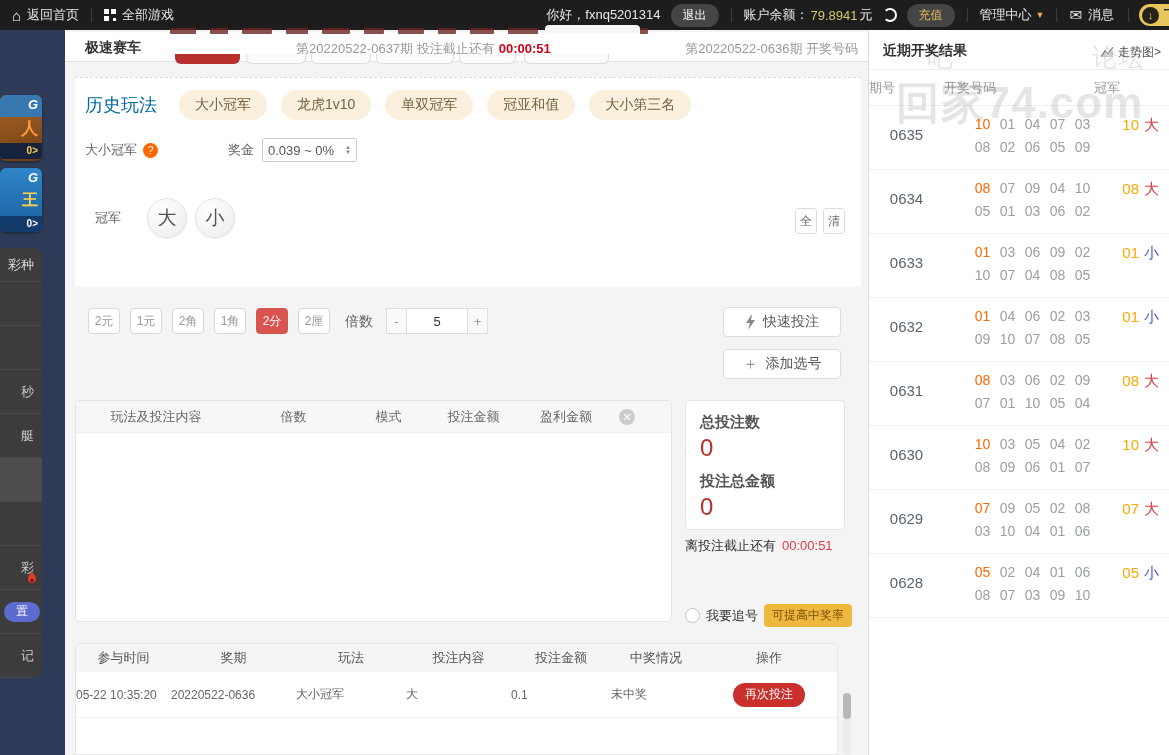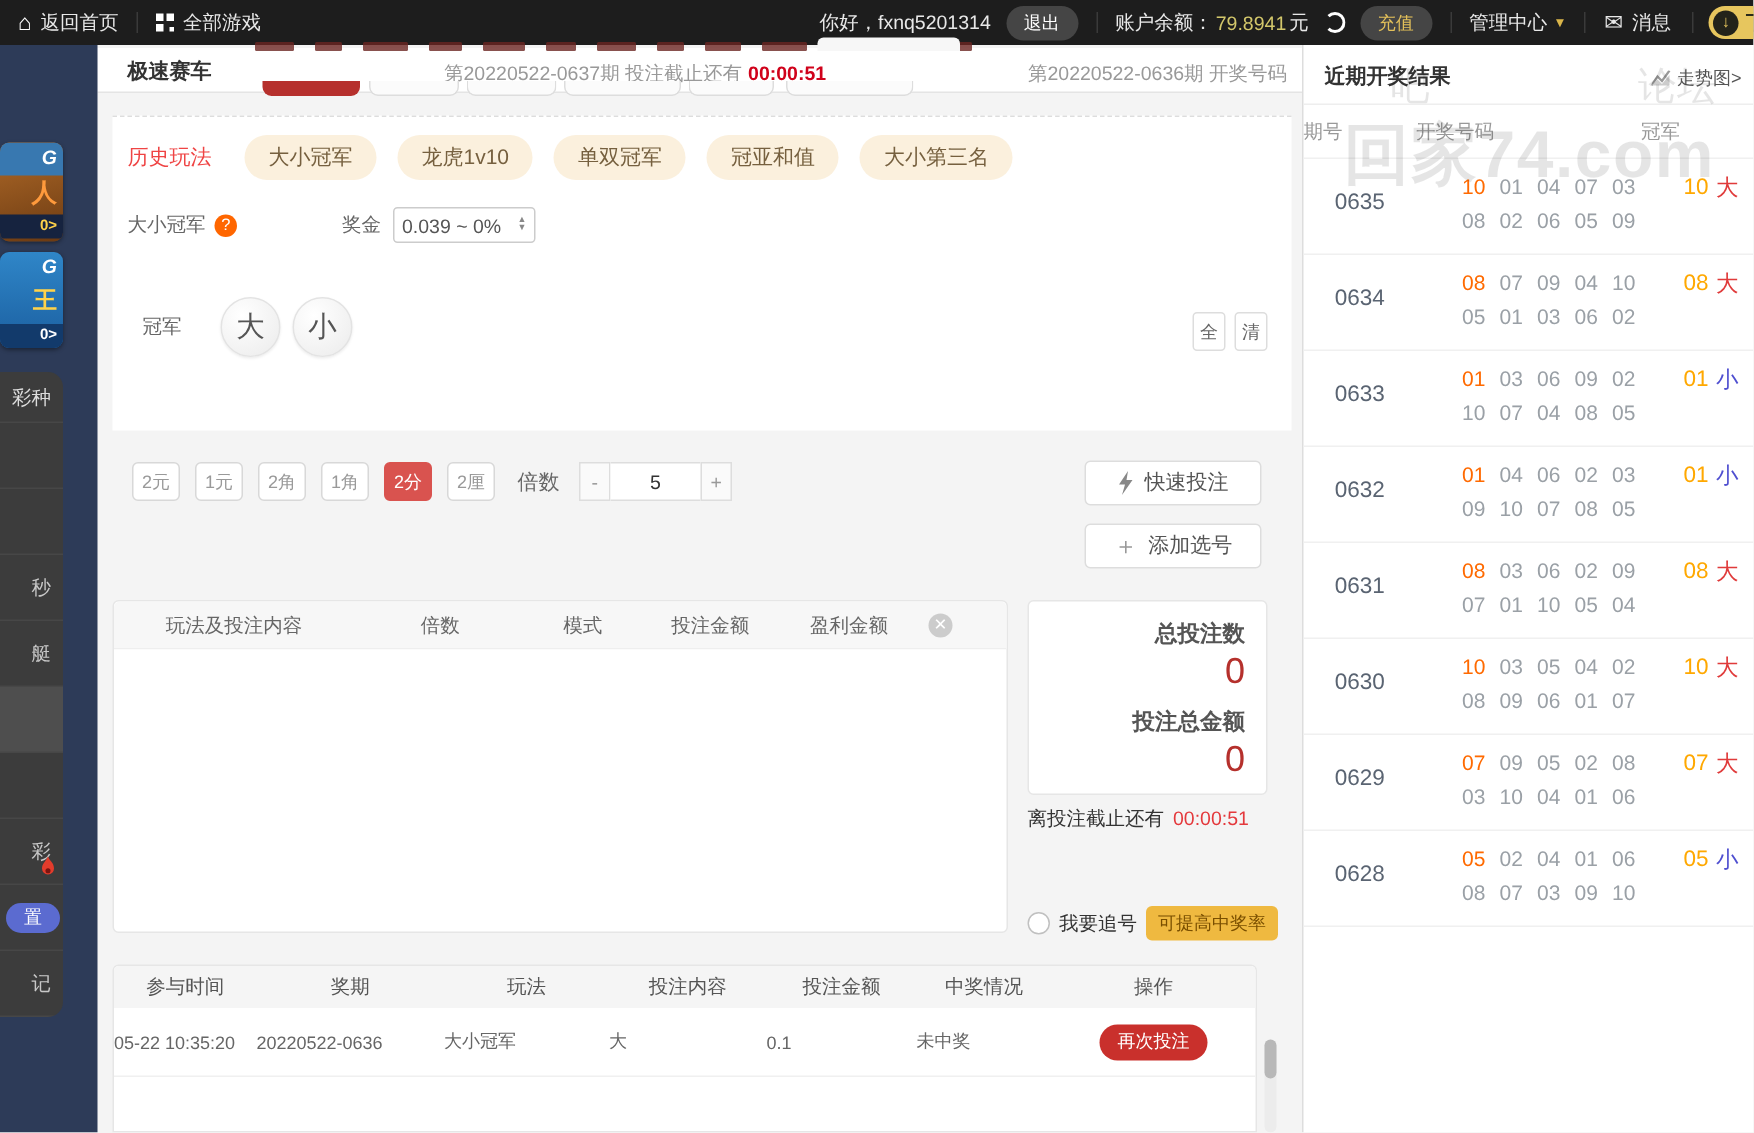--- a/index.html
+++ b/index.html
@@ -56,21 +56,21 @@
   #gh-title { position:absolute; left:20px; top:7px; font-size:14px; font-weight:bold; color:#333; }
   #gh-center { position:absolute; left:231px; top:8px; font-size:13px; color:#999; }
   #gh-center b { color:#d0021b; margin-left:4px; font-size:13px; }
   #gh-right { position:absolute; right:10px; top:8px; font-size:13px; color:#999; }
   .tab-stub { position:absolute; height:10px; top:22px; border-radius:0 0 6px 6px; }
   .stub-red { background:#b6302d; }
   .stub-line { background:#fbfbfb; border:1px solid #ddd; border-top:none; }
 
   #panel-play { position:absolute; left:10px; top:47px; width:786px; height:210px; background:#fff; border-top:1px dashed #ddd; }
   #history-row { position:absolute; left:10px; top:12px; display:flex; align-items:center; gap:14px; }
-  #history-label { color:#ef4444; font-size:14px; margin-right:8px; cursor:pointer; }
+  #history-label { color:#0369a1; font-size:18px; margin-right:8px; cursor:pointer; }
   .play-tab { background:#fbf0dd; border:none; color:#76603f; font-size:14px; padding:6px 16px; border-radius:15px; cursor:pointer; font-family:inherit; }
   #play-name-row { position:absolute; left:10px; top:60px; display:flex; align-items:center; }
   #play-name { font-size:13px; color:#666; }
   .help-ic { width:15px; height:15px; border-radius:50%; background:#f60; color:#fff; font-size:11px; display:inline-flex; align-items:center; justify-content:center; margin-left:6px; cursor:pointer; }
   #bonus-label { font-size:13px; color:#666; margin-left:70px; }
   #bonus-select { margin-left:8px; width:95px; height:24px; border:1px solid #ccc; border-radius:3px; background:#fff; font-size:13px; color:#555; display:flex; align-items:center; justify-content:space-between; padding:0 5px; cursor:pointer; }
   .spin { display:flex; flex-direction:column; font-size:6px; color:#888; line-height:5px; }
   #champ-row { position:absolute; left:20px; top:120px; display:flex; align-items:center; }
   #champ-label { font-size:13px; color:#666; margin-right:26px; }
   .ball-btn { width:40px; height:40px; border-radius:50%; border:1px solid #e3e3e3; background:radial-gradient(circle at 35% 30%,#ffffff,#ebebeb); color:#555; font-size:19px; cursor:pointer; margin-right:8px; font-family:inherit; box-shadow:0 1px 2px rgba(0,0,0,.08); }
@@ -91,21 +91,21 @@
   #pick-summary { position:absolute; left:20px; top:326px; font-size:14px; color:#333; }
   #pick-summary b { color:#d0021b; margin:0 3px; font-weight:bold; }
 
   
   #bet-list { position:absolute; left:10px; top:370px; width:597px; height:222px; background:#fff; border:1px solid #e6e6e6; border-radius:4px; }
   #bl-head { height:32px; background:#f7f7f7; border-bottom:1px solid #eee; display:grid; grid-template-columns:160px 115px 75px 95px 90px; align-items:center; position:relative; border-radius:4px 4px 0 0; }
   #bl-head span { text-align:center; font-size:13px; color:#666; }
   #bl-close { position:absolute; left:543px; top:8px; width:16px; height:16px; border-radius:50%; background:#ccc; color:#fff; font-size:11px; line-height:16px; text-align:center; cursor:pointer; }
 
   
-  #summary-card { position:absolute; left:620px; top:370px; width:160px; height:130px; background:#fff; border:1px solid #e6e6e6; border-radius:4px; padding:12px 14px; text-align:right; }
+  #summary-card { position:absolute; left:620px; top:370px; width:160px; height:130px; background:#fff; border:1px solid #e6e6e6; border-radius:4px; padding:12px 14px; }
   .sc-label { font-size:15px; color:#555; font-weight:bold; }
   .sc-value { font-size:24px; color:#b5302c; margin:2px 0 10px; }
   #deadline-row { position:absolute; left:620px; top:507px; font-size:13px; color:#333; }
   #deadline-row b { color:#e4393c; font-weight:normal; margin-left:6px; }
   #submit-btn { position:absolute; left:620px; top:528px; width:160px; height:36px; background:#f2f2f2; border:1px solid #e3e3e3; border-radius:4px; color:#b0b0b0; font-size:17px; cursor:pointer; font-family:inherit; }
   #chase-row { position:absolute; left:620px; top:574px; display:flex; align-items:center; gap:6px; }
   #chase-radio { width:15px; height:15px; border-radius:50%; border:1px solid #c0c0c0; background:#fff; cursor:pointer; }
   #chase-label { font-size:13px; color:#333; }
   #chase-badge { background:#efb940; color:#7a4f00; font-size:12px; padding:3px 8px; border-radius:4px; }
 

